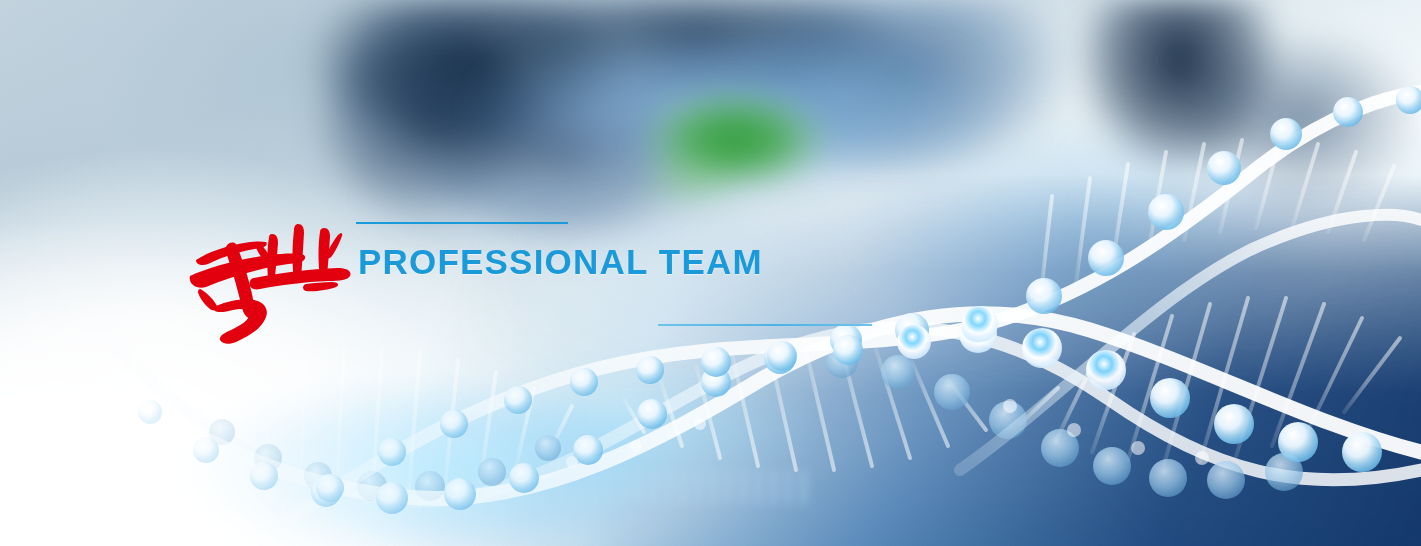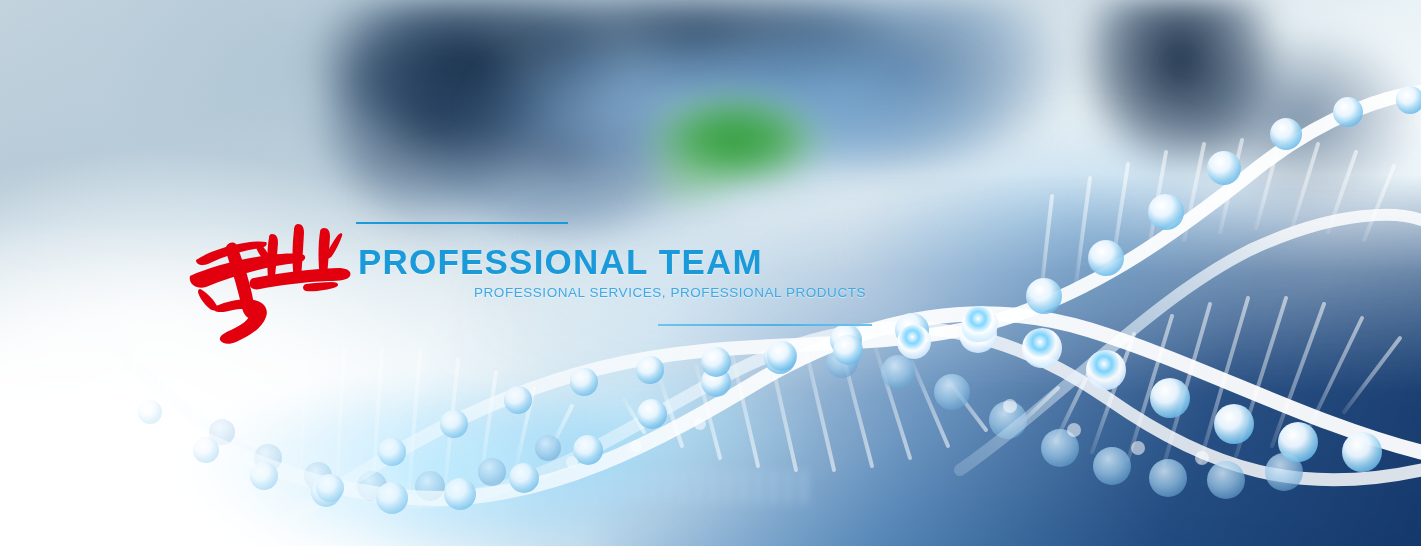--- a/index.html
+++ b/index.html
@@ -481,19 +481,18 @@
                    C 65 65, 66 64, 68 64 Z"></path>
 
           <path d="M120 70 C 128 69, 138 68, 146 68 C 152 68, 154 71, 150 73
                    C 142 76, 128 78, 120 77 C 116 76, 116 71, 120 70 Z"></path>
         </g>
       </svg>
     </div>
 
     <h1 id="headline">PROFESSIONAL TEAM</h1>
 
-    <p id="subhead">PROFESSIONAL SERVICES, PROFESSIONAL PRODUCTS</p>
 
 
     <div class="rule-bottom"></div>
   </div>
 
 </div>
 
 </body></html>

